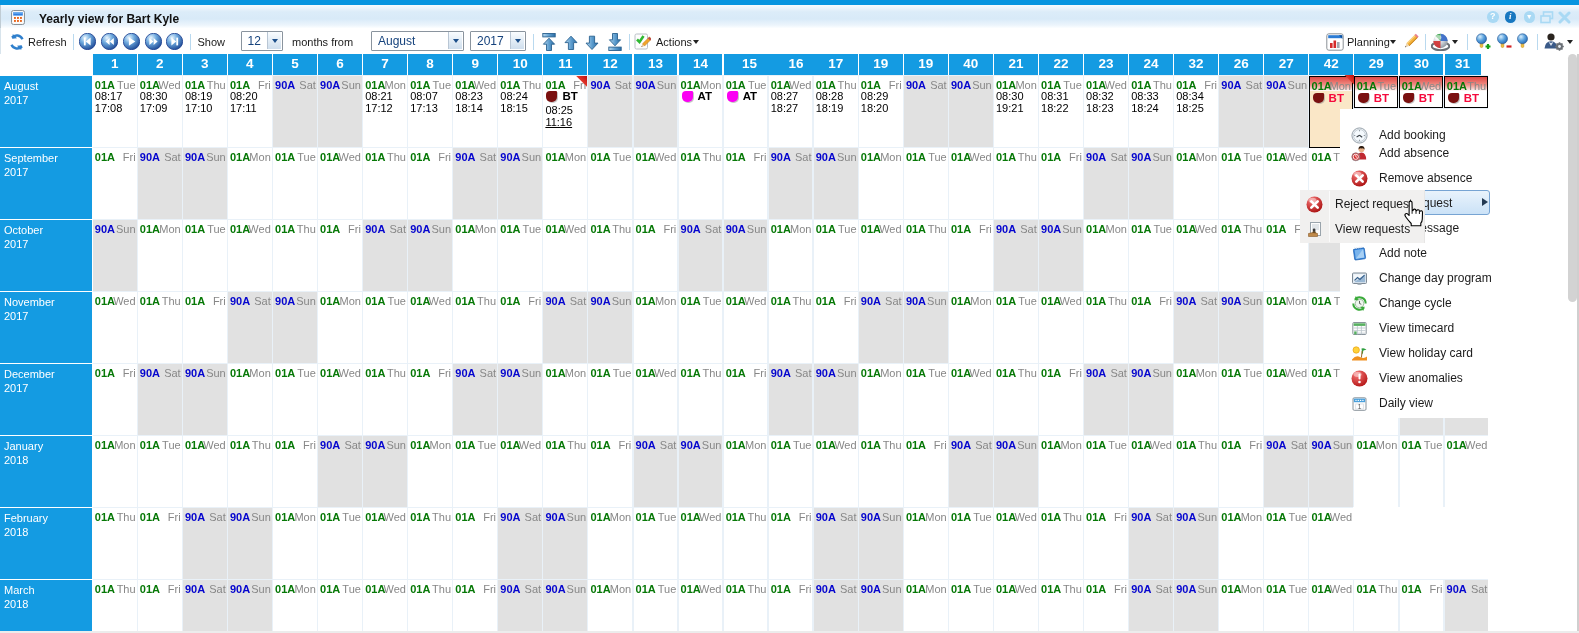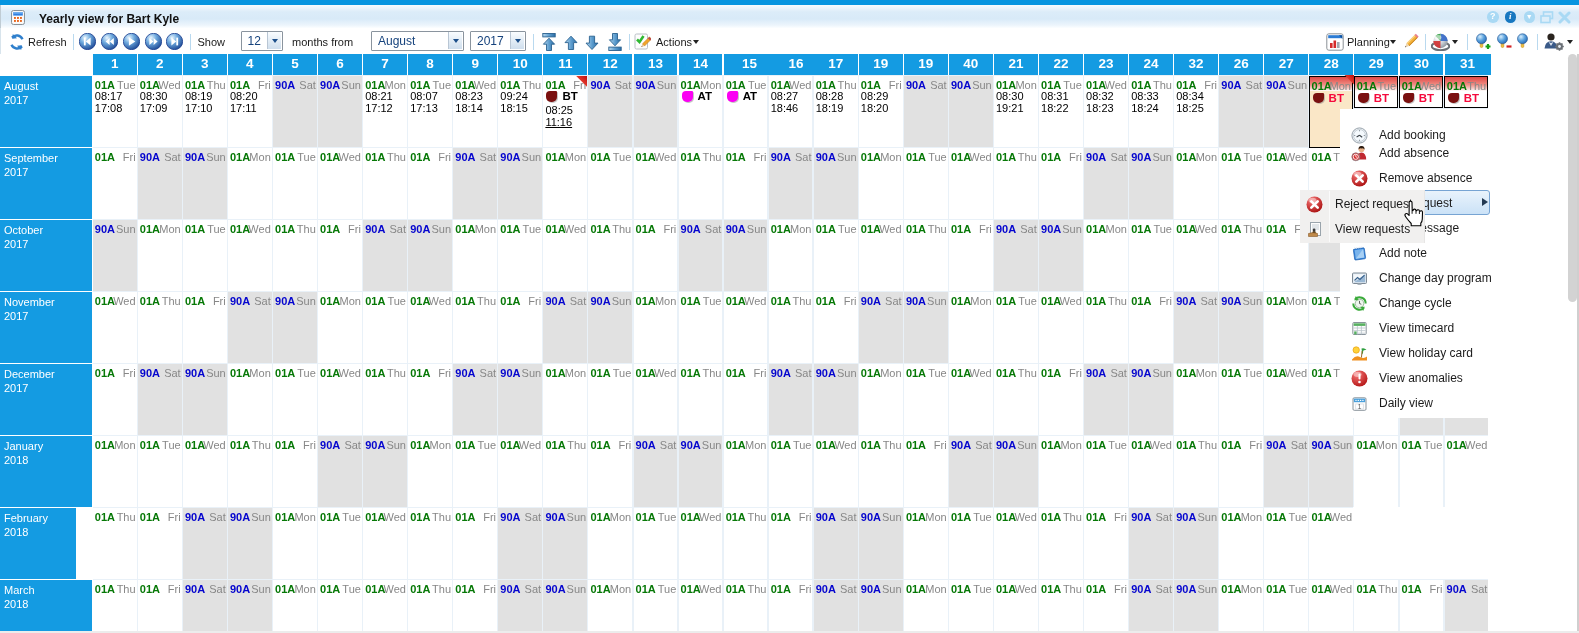--- a/index.html
+++ b/index.html
@@ -96,21 +96,21 @@
       <div class="tl">08:07</div>
       <div class="tl">17:13</div>
     </div>
 <div class="cell" style="left:453.28px;top:76px;width:43.8px;height:71px">
       <div class="l1"><span class="c01">01A</span><span class="dn">Wed</span></div>
       <div class="tl">08:23</div>
       <div class="tl">18:14</div>
     </div>
 <div class="cell" style="left:498.34px;top:76px;width:43.8px;height:71px">
       <div class="l1"><span class="c01">01A</span><span class="dn">Thu</span></div>
-      <div class="tl">09:24</div>
+      <div class="tl">08:24</div>
       <div class="tl">18:15</div>
     </div>
 <div class="cell" style="left:543.40px;top:76px;width:43.8px;height:71px">
       <div class="l1"><span class="c01">01A</span><span class="dn">Fri</span></div>
       <div class="fold"></div>
       <div class="bl"><span class="blob maroon"></span><b class="btb">BT</b></div>
       <div class="tl">08:25</div>
       <div class="tl"><u>11:16</u></div>
     </div>
 <div class="cell wk" style="left:588.46px;top:76px;width:43.8px;height:71px">
@@ -123,21 +123,21 @@
       <div class="l1"><span class="c01">01A</span><span class="dn">Mon</span></div>
       <div class="bl"><span class="blob mag"></span><b class="btb">AT</b></div>
     </div>
 <div class="cell" style="left:723.64px;top:76px;width:43.8px;height:71px">
       <div class="l1"><span class="c01">01A</span><span class="dn">Tue</span></div>
       <div class="bl"><span class="blob mag"></span><b class="btb">AT</b></div>
     </div>
 <div class="cell" style="left:768.70px;top:76px;width:43.8px;height:71px">
       <div class="l1"><span class="c01">01A</span><span class="dn">Wed</span></div>
       <div class="tl">08:27</div>
-      <div class="tl">18:46</div>
+      <div class="tl">18:27</div>
     </div>
 <div class="cell" style="left:813.76px;top:76px;width:43.8px;height:71px">
       <div class="l1"><span class="c01">01A</span><span class="dn">Thu</span></div>
       <div class="tl">08:28</div>
       <div class="tl">18:19</div>
     </div>
 <div class="cell" style="left:858.82px;top:76px;width:43.8px;height:71px">
       <div class="l1"><span class="c01">01A</span><span class="dn">Fri</span></div>
       <div class="tl">08:29</div>
       <div class="tl">18:20</div>
@@ -638,21 +638,21 @@
     </div>
 <div class="cell" style="left:1354.48px;top:436px;width:43.8px;height:71px">
       <div class="l1"><span class="c01">01A</span><span class="dn">Mon</span></div>
     </div>
 <div class="cell" style="left:1399.54px;top:436px;width:43.8px;height:71px">
       <div class="l1"><span class="c01">01A</span><span class="dn">Tue</span></div>
     </div>
 <div class="cell" style="left:1444.60px;top:436px;width:43.8px;height:71px">
       <div class="l1"><span class="c01">01A</span><span class="dn">Wed</span></div>
     </div>
-<div class="mcell" style="left:0;top:508px;width:76px;height:71px">February<br>2018</div>
+<div class="mcell" style="left:0;top:508px;width:92px;height:71px">February<br>2018</div>
 <div class="cell" style="left:92.80px;top:508px;width:43.8px;height:71px">
       <div class="l1"><span class="c01">01A</span><span class="dn">Thu</span></div>
     </div>
 <div class="cell" style="left:137.86px;top:508px;width:43.8px;height:71px">
       <div class="l1"><span class="c01">01A</span><span class="dn">Fri</span></div>
     </div>
 <div class="cell wk" style="left:182.92px;top:508px;width:43.8px;height:71px">
       <div class="l1"><span class="c90">90A</span><span class="dn">Sat</span></div>
     </div>
 <div class="cell wk" style="left:227.98px;top:508px;width:43.8px;height:71px">
@@ -845,24 +845,24 @@
 <div class="hcell" style="left:858.82px;width:43.8px">19</div>
 <div class="hcell" style="left:903.88px;width:43.8px">19</div>
 <div class="hcell" style="left:948.94px;width:43.8px">40</div>
 <div class="hcell" style="left:994.00px;width:43.8px">21</div>
 <div class="hcell" style="left:1039.06px;width:43.8px">22</div>
 <div class="hcell" style="left:1084.12px;width:43.8px">23</div>
 <div class="hcell" style="left:1129.18px;width:43.8px">24</div>
 <div class="hcell" style="left:1174.24px;width:43.8px">32</div>
 <div class="hcell" style="left:1219.30px;width:43.8px">26</div>
 <div class="hcell" style="left:1264.36px;width:43.8px">27</div>
-<div class="hcell" style="left:1309.42px;width:43.8px">28</div>
+<div class="hcell" style="left:1309.42px;width:43.8px">42</div>
 <div class="hcell" style="left:1354.48px;width:43.8px">29</div>
 <div class="hcell" style="left:1399.54px;width:43.8px">30</div>
-<div class="hcell" style="left:1444.60px;width:46px">31</div>
+<div class="hcell" style="left:1444.60px;width:36px">31</div>
 <div class="boxday" style="left:1308.62px;top:76px;width:44.40px;height:71.5px;background:#fae7c7">
       <div class="redband"></div>
       <div class="l1"><div class="fold2"></div><span class="c01">01A</span><span class="dn">Mon</span></div>
       <div class="bl"><span class="blob maroon"></span><b class="btr">BT</b></div>
     </div>
 <div class="boxday" style="left:1353.68px;top:76px;width:44.40px;height:32px;background:#fff">
       <div class="redband"></div>
       <div class="l1"><span class="c01">01A</span><span class="dn">Tue</span></div>
       <div class="bl"><span class="blob maroon"></span><b class="btr">BT</b></div>
     </div>

